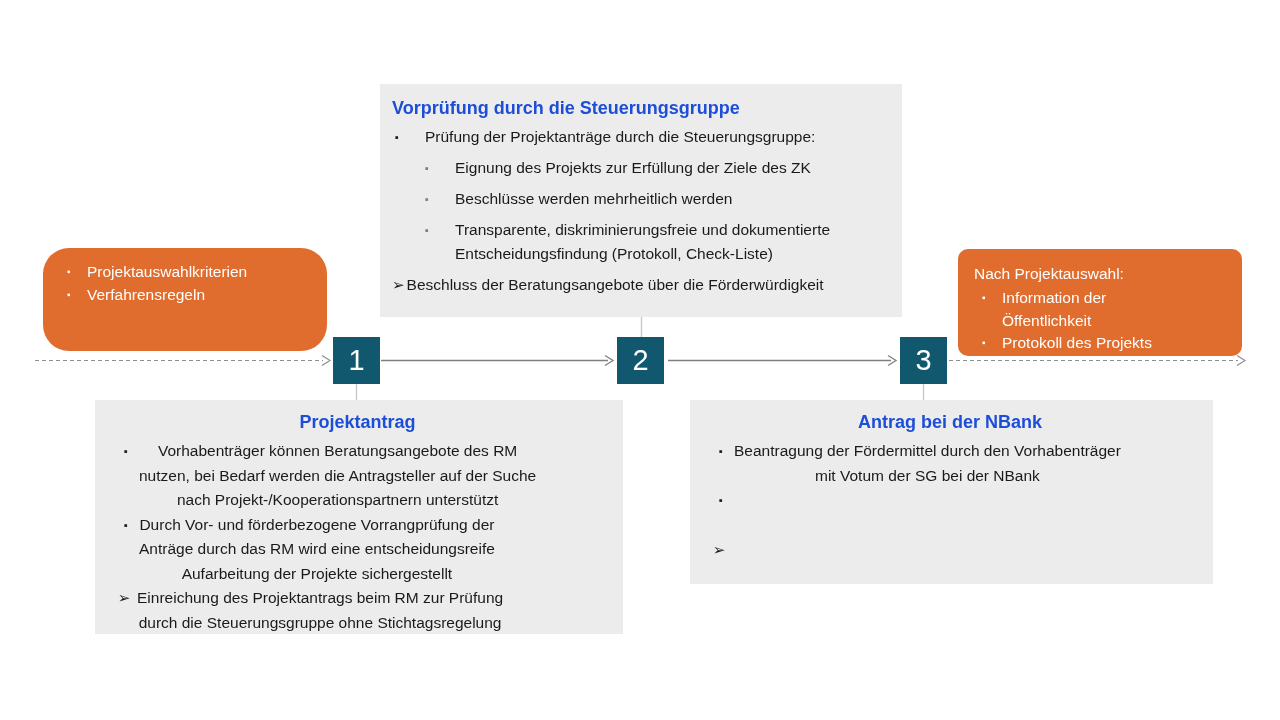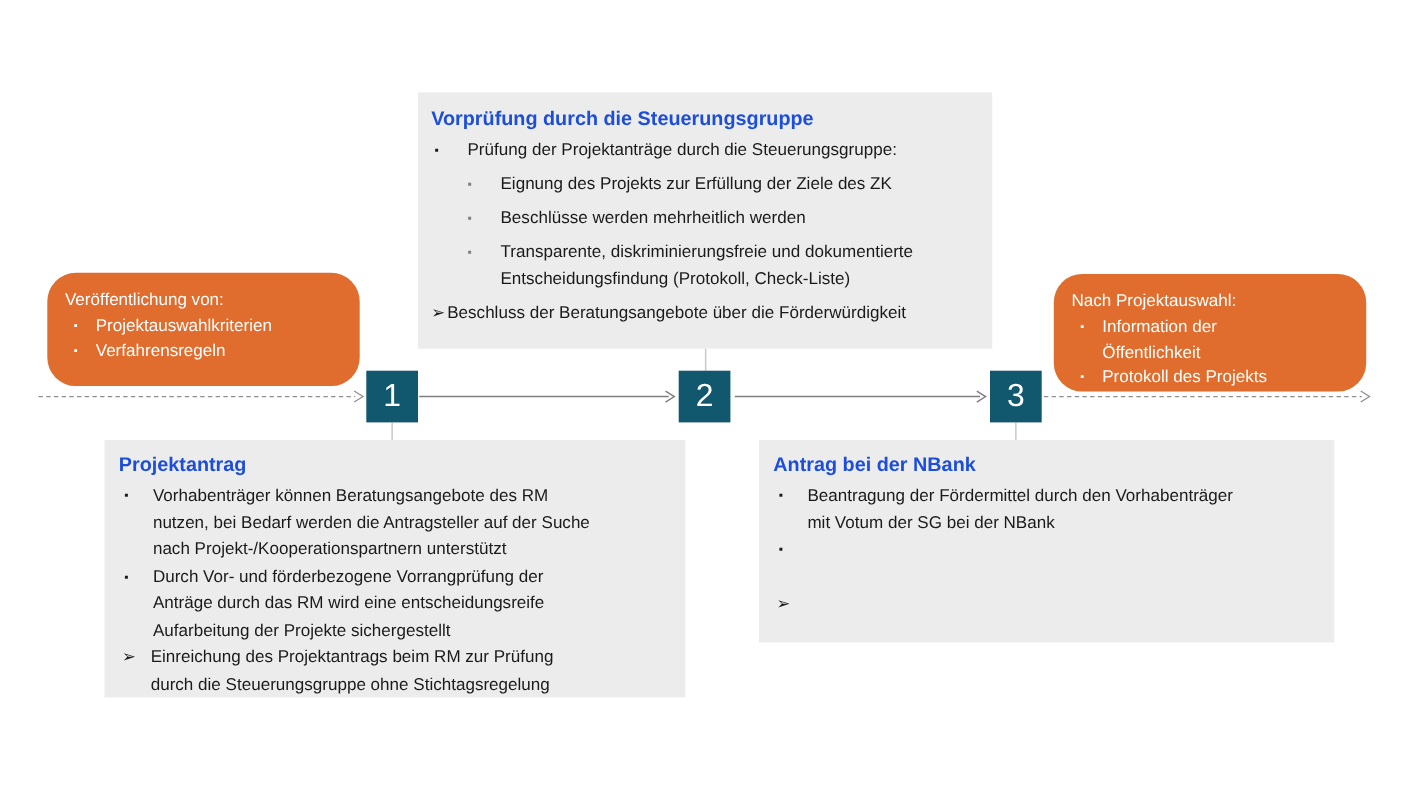--- a/index.html
+++ b/index.html
@@ -16,36 +16,36 @@
   .arrowg{flex:0 0 auto;font-size:15px;color:#1a1a1a;}
 
   
   .top-box{left:380px;top:84px;width:522px;height:233px;padding:11px 14px 0 12px;font-size:15.5px;}
   .top-box .row{line-height:24px;margin-bottom:7px;}
   .top-box .b{width:30px;padding-left:3px;line-height:24px;}
   .top-box .l2{margin-left:30px;}
   .top-box .concl .t{margin-left:2px;}
 
   
-  .bottom{font-size:15.5px;padding:9px 16px 0 13px;overflow:hidden;}
+  .bottom{font-size:15.5px;padding:9px 16px 0 13px;overflow:hidden;text-align:center;}
   .bottom .row{line-height:24.5px;}
   .bottom .b{width:26px;padding-left:5px;line-height:24.5px;}
   .bottom .arrowg{width:26px;padding-left:3px;line-height:24.5px;}
   .left-box{left:95px;top:400px;width:528px;height:234px;}
   .right-box{left:690px;top:400px;width:523px;height:184px;}
   .right-box .concl{margin-top:25px;}
 
   
   .callout{position:absolute;background:var(--orange,#e06c2d);color:#fff;border-radius:26px;
            box-sizing:border-box;padding:13px 14px 0 16px;font-size:15.5px;}
   .callout .ctitle{line-height:23px;margin-bottom:2px;}
   .callout .row{line-height:22.5px;}
   .callout .b{width:20px;padding-left:8px;color:#fff;font-size:10px;line-height:22.5px;}
   .callout-left{left:43px;top:248px;width:284px;height:103px;}
-  .callout-right{left:958px;top:249px;width:284px;height:107px;}
+  .callout-right{left:958px;top:249px;width:284px;height:107px;border-radius:10px;}
 
   
   .marker{position:absolute;top:337px;width:47px;height:47px;background:var(--teal,#11586e);
           color:#fff;display:flex;align-items:center;justify-content:center;
           font-size:29px;font-weight:400;}
   .m1{left:333px;} .m2{left:617px;} .m3{left:900px;}
 </style>
 </head>
 <body>
 
@@ -89,21 +89,20 @@
       <span class="t">Transparente, diskriminierungsfreie und dokumentierte
 Entscheidungsfindung (Protokoll, Check-Liste)</span>
     </div>
     <div class="row concl">
       <span class="arrowg">➢</span>
       <span class="t">Beschluss der Beratungsangebote über die Förderwürdigkeit</span>
     </div>
   </div>
 
   <div class="callout callout-left">
-    <div class="ctitle">Veröffentlichung von:</div>
     <div class="row">
       <span class="b">▪</span>
       <span class="t">Projektauswahlkriterien</span>
     </div>
     <div class="row">
       <span class="b">▪</span>
       <span class="t">Verfahrensregeln</span>
     </div>
   </div>
 

